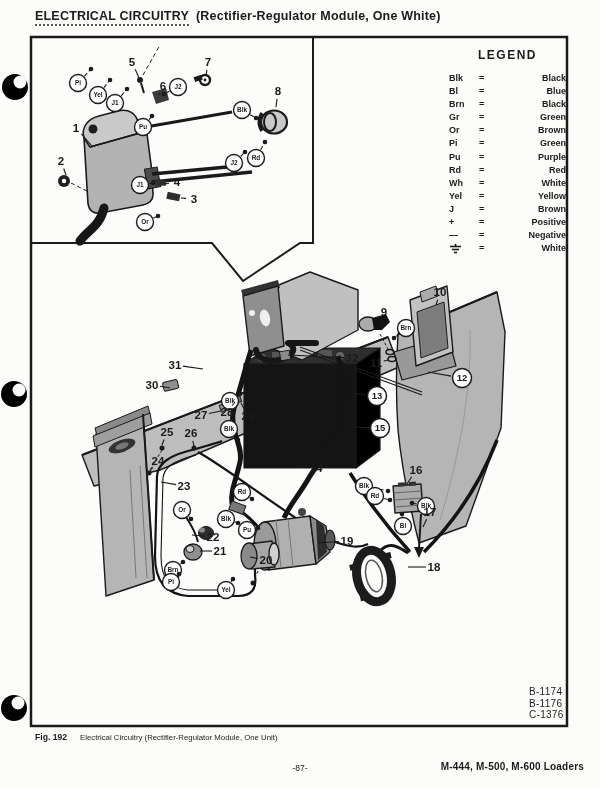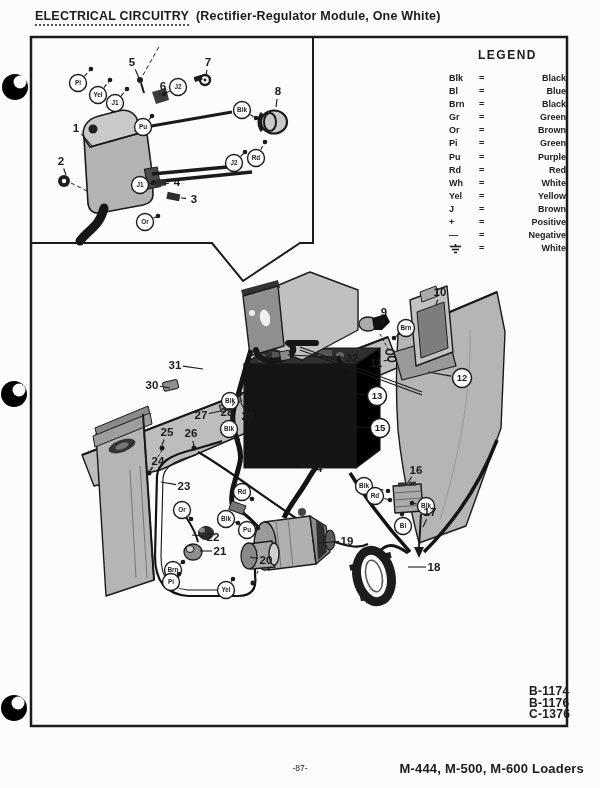--- a/index.html
+++ b/index.html
@@ -11,25 +11,25 @@
          letter-spacing:.2px;white-space:nowrap;}
   .title .t-main{border-bottom:2px dotted #555;padding-bottom:1px;}
   .title .t-suffix{margin-left:7px;}
   .legend{position:absolute;top:48px;left:449px;width:117px;}
   .legend-title{font-weight:bold;font-size:12px;text-align:center;letter-spacing:1.5px;margin-bottom:10px;}
   .legend-row{display:flex;font-size:9px;font-weight:bold;line-height:13.1px;align-items:center;}
   .l-abbr{width:30px;}
   .l-eq{width:18px;}
   .l-name{flex:1;text-align:right;}
   .l-abbr svg{display:block;margin-top:1px;}
-  .refcodes{position:absolute;left:529px;top:686px;font-size:12px;font-weight:bold;line-height:11.5px;letter-spacing:.3px;}
+  .refcodes{position:absolute;left:529px;top:686px;font-size:10px;font-weight:normal;line-height:11.5px;letter-spacing:.3px;}
   .caption{position:absolute;left:35px;top:732px;font-size:7.8px;white-space:nowrap;}
   .caption .fig-no{font-weight:bold;font-size:8.6px;margin-right:13px;}
   .pageno{position:absolute;left:0;right:0;top:763px;text-align:center;font-size:8.5px;}
-  .footer-right{position:absolute;right:16px;top:761px;font-size:13px;font-weight:bold;letter-spacing:.2px;}
+  .footer-right{position:absolute;right:16px;top:761px;font-size:10px;font-weight:bold;letter-spacing:.2px;}
 </style>
 </head>
 <body>
 
 <div class="page">
 
   <svg class="fig" width="600" height="788" viewBox="0 0 600 788">
 
     <g>
       <circle cx="15" cy="87" r="13" fill="#000"></circle>
@@ -459,16 +459,19 @@
         </div>
       </div>
   </div>
 
   <div class="refcodes" id="refcodes">
       <div>B-1174</div>
       <div>B-1176</div>
       <div>C-1376</div>
     </div>
 
+  <div class="caption">
+    <span class="fig-no">Fig. 192</span><span class="cap">Electrical Circuitry (Rectifier-Regulator Module, One Unit)</span>
+  </div>
 
   <div class="pageno">-87-</div>
   <div class="footer-right">M-444, M-500, M-600 Loaders</div>
 </div>
 
 </body></html>

